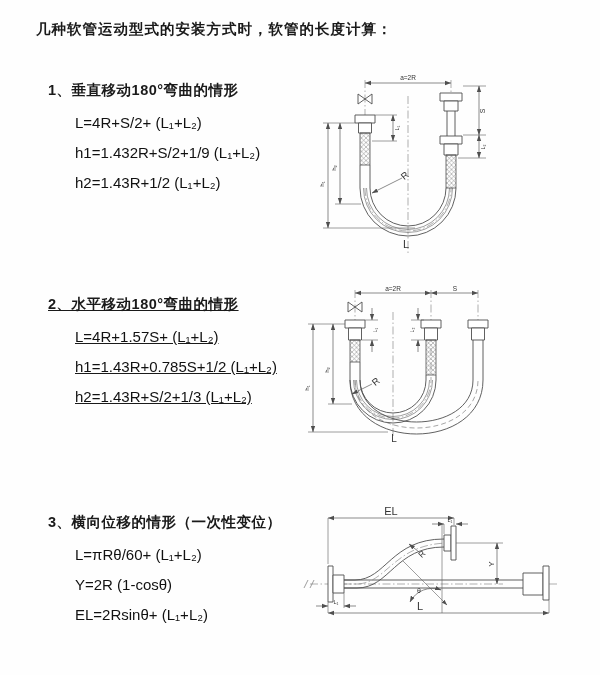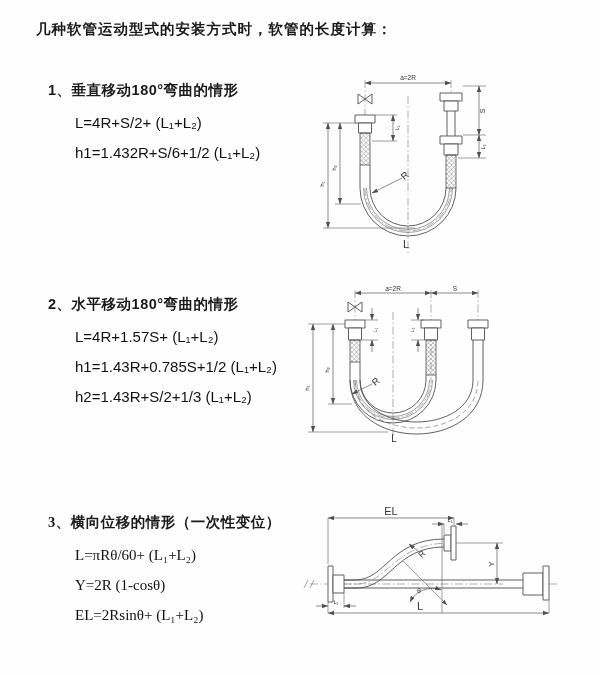--- a/index.html
+++ b/index.html
@@ -1,20 +1,20 @@
 <!DOCTYPE html>
 <html><head>
 <meta charset="utf-8">
 <style>
   html,body{margin:0;padding:0;background:#ffffff;}
   .page{position:relative;width:600px;height:675px;background:#fefefe;overflow:hidden;
         font-family:"Liberation Sans","DejaVu Sans",sans-serif;color:#1a1a1a;padding-left:13px;}
   .title{position:absolute;left:36px;top:20px;font-size:14.5px;font-weight:600;letter-spacing:1px;}
   .section{position:absolute;left:48px;width:270px;}
-  .sec1{top:81px;} .sec2{top:295px;} .sec3{top:513px;font-family:Liberation Serif, serif;}
+  .sec1{top:81px;} .sec2{top:295px;text-decoration:underline;} .sec3{top:513px;}
   .heading{font-size:14.5px;font-weight:600;letter-spacing:0.5px;white-space:nowrap;}
   .formulas{margin:8px 0 0 27px;}
   .formula{font-size:15px;font-weight:500;line-height:30px;white-space:nowrap;color:#111;}
   .diagram{position:absolute;}
   .d1{left:303px;top:66px;} .d2{left:298px;top:280px;} .d3{left:298px;top:496px;}
   svg{display:block;}
   svg line, svg path, svg rect, svg polyline{vector-effect:non-scaling-stroke;}
   .ln{stroke:#4f4f4f;stroke-width:0.9;fill:none;}
   .thin{stroke:#6a6a6a;stroke-width:0.65;fill:none;}
   .dim{stroke:#5a5a5a;stroke-width:0.7;fill:none;}
@@ -28,21 +28,22 @@
 <body>
 
 <div class="page">
 
   <div class="title">几种软管运动型式的安装方式时，软管的长度计算：</div>
 
   <div class="section sec1">
     <div class="heading">1、垂直移动180°弯曲的情形</div>
     <div class="formulas">
       <div class="formula">L=4R+S/2+ (L₁+L₂)</div>
-      <div class="formula">h1=1.432R+S/6+1/2 (L₁+L₂)</div>
+      <div class="formula">h1=1.432R+S/2+1/9 (L₁+L₂)</div>
+      <div class="formula">h2=1.43R+1/2 (L₁+L₂)</div>
     </div>
   </div>
 
   <div class="section sec2">
     <div class="heading">2、水平移动180°弯曲的情形</div>
     <div class="formulas">
       <div class="formula">L=4R+1.57S+ (L₁+L₂)</div>
       <div class="formula">h1=1.43R+0.785S+1/2 (L₁+L₂)</div>
       <div class="formula">h2=1.43R+S/2+1/3 (L₁+L₂)</div>
     </div>

